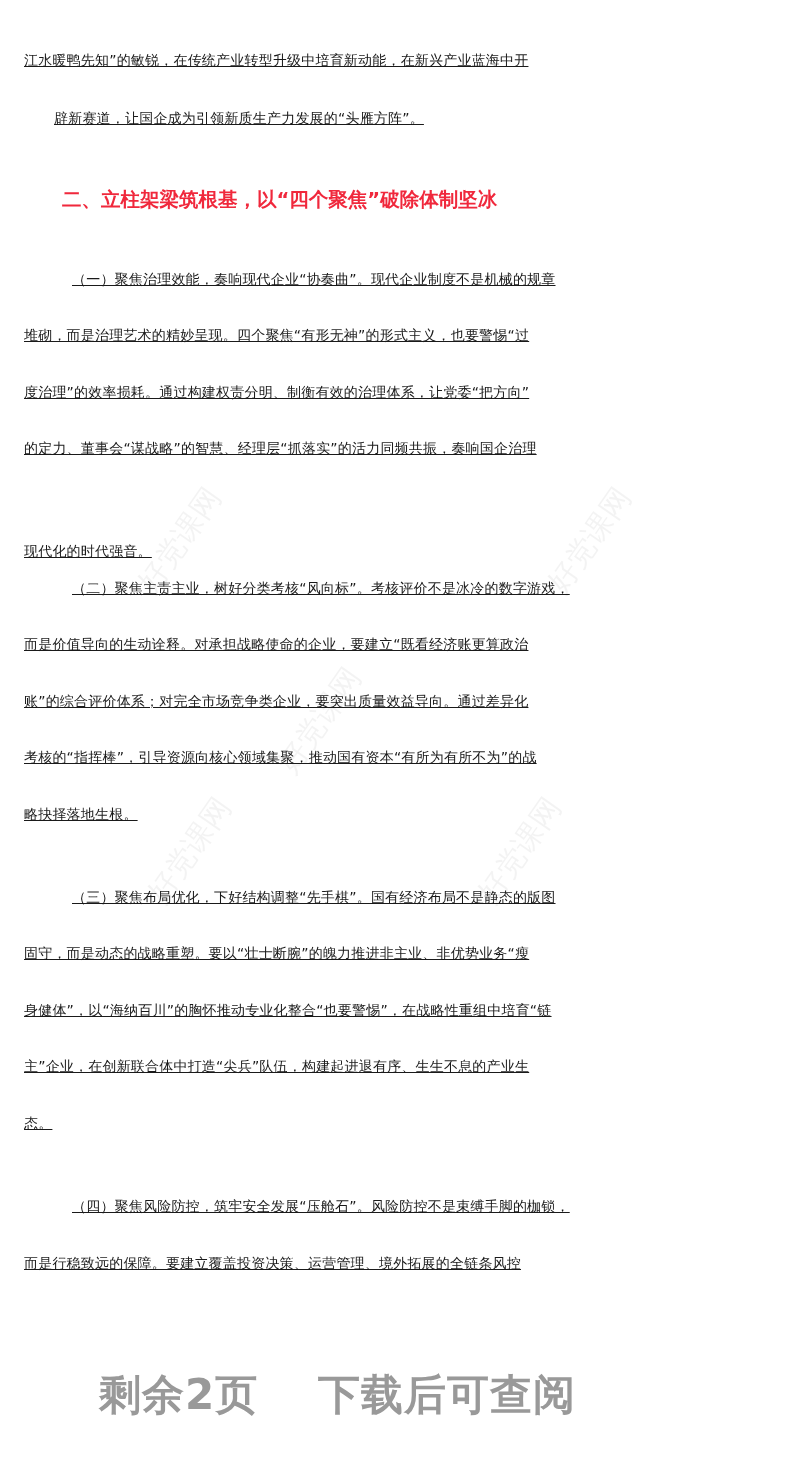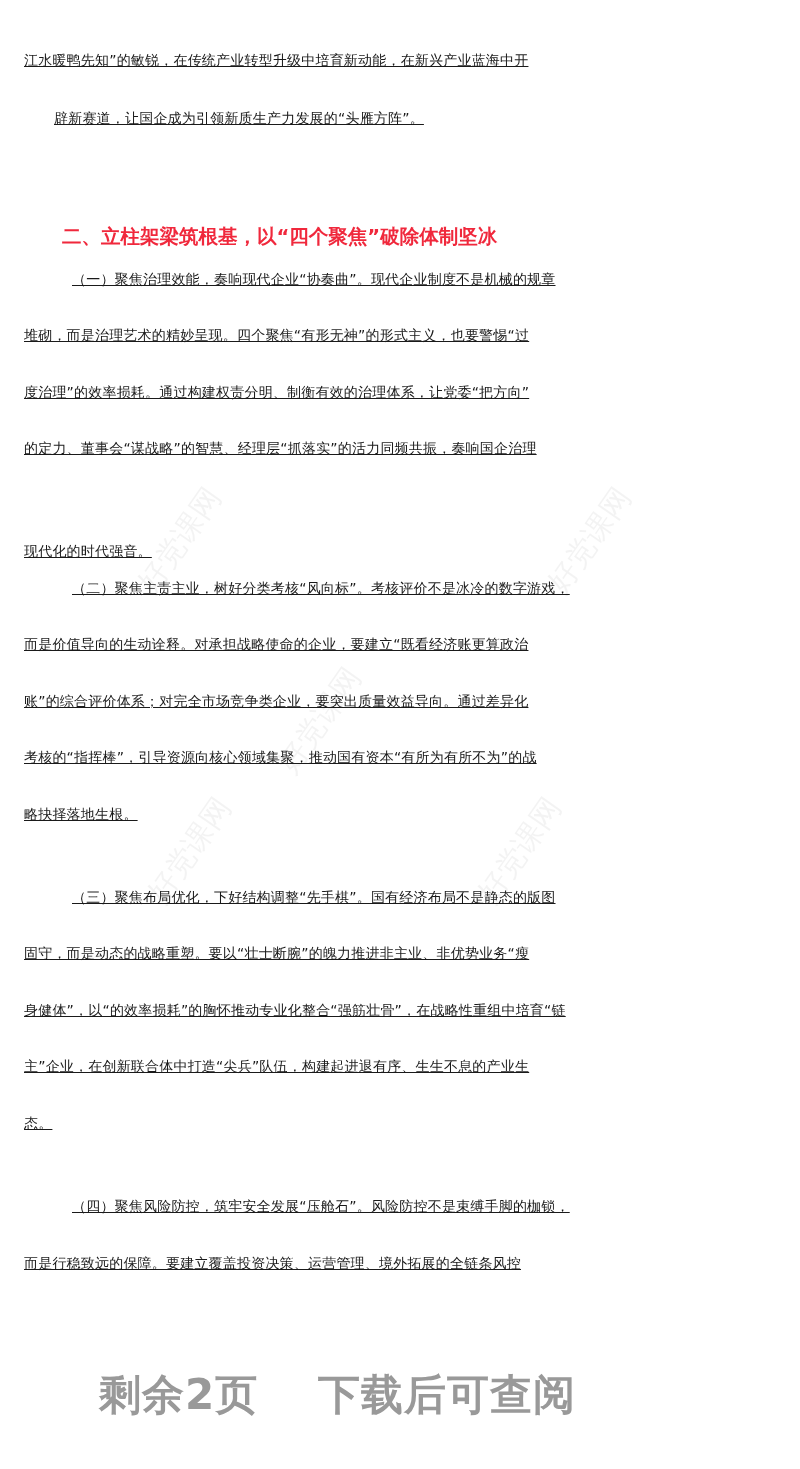--- a/index.html
+++ b/index.html
@@ -24,37 +24,37 @@
 
   <div class="watermark" style="left:120px;top:520px;">好党课网</div>
   <div class="watermark" style="left:530px;top:520px;">好党课网</div>
   <div class="watermark" style="left:260px;top:700px;">好党课网</div>
   <div class="watermark" style="left:130px;top:830px;">好党课网</div>
   <div class="watermark" style="left:460px;top:830px;">好党课网</div>
 
   <div class="line" style="top:48px;">江水暖鸭先知”的敏锐，在传统产业转型升级中培育新动能，在新兴产业蓝海中开</div>
   <div class="line" style="top:106px;margin-left:30px;">辟新赛道，让国企成为引领新质生产力发展的“头雁方阵”。</div>
 
-  <div class="heading" style="top:188px;margin-top:37px;">二、立柱架梁筑根基，以“四个聚焦”破除体制坚冰</div>
+  <div class="heading" style="top:188px;">二、立柱架梁筑根基，以“四个聚焦”破除体制坚冰</div>
 
   <div class="line indent" style="top:267px;">（一）聚焦治理效能，奏响现代企业“协奏曲”。现代企业制度不是机械的规章</div>
   <div class="line" style="top:323px;">堆砌，而是治理艺术的精妙呈现。四个聚焦“有形无神”的形式主义，也要警惕“过</div>
   <div class="line" style="top:380px;">度治理”的效率损耗。通过构建权责分明、制衡有效的治理体系，让党委“把方向”</div>
   <div class="line" style="top:436px;">的定力、董事会“谋战略”的智慧、经理层“抓落实”的活力同频共振，奏响国企治理</div>
   <div class="line" style="top:493px;margin-top:46px;">现代化的时代强音。</div>
 
   <div class="line indent" style="top:576px;">（二）聚焦主责主业，树好分类考核“风向标”。考核评价不是冰冷的数字游戏，</div>
   <div class="line" style="top:632px;">而是价值导向的生动诠释。对承担战略使命的企业，要建立“既看经济账更算政治</div>
   <div class="line" style="top:689px;">账”的综合评价体系；对完全市场竞争类企业，要突出质量效益导向。通过差异化</div>
   <div class="line" style="top:745px;">考核的“指挥棒”，引导资源向核心领域集聚，推动国有资本“有所为有所不为”的战</div>
   <div class="line" style="top:802px;">略抉择落地生根。</div>
 
   <div class="line indent" style="top:885px;">（三）聚焦布局优化，下好结构调整“先手棋”。国有经济布局不是静态的版图</div>
   <div class="line" style="top:941px;">固守，而是动态的战略重塑。要以“壮士断腕”的魄力推进非主业、非优势业务“瘦</div>
-  <div class="line" style="top:998px;">身健体”，以“的效率损耗”的胸怀推动专业化整合“强筋壮骨”，在战略性重组中培育“链</div>
+  <div class="line" style="top:998px;">身健体”，以“海纳百川”的胸怀推动专业化整合“也要警惕”，在战略性重组中培育“链</div>
   <div class="line" style="top:1054px;">主”企业，在创新联合体中打造“尖兵”队伍，构建起进退有序、生生不息的产业生</div>
   <div class="line" style="top:1111px;">态。</div>
 
   <div class="line indent" style="top:1194px;">（四）聚焦风险防控，筑牢安全发展“压舱石”。风险防控不是束缚手脚的枷锁，</div>
   <div class="line" style="top:1251px;">而是行稳致远的保障。要建立覆盖投资决策、运营管理、境外拓展的全链条风控</div>
 
   <div class="footer-note">
     <span>剩余2页</span>
     <span>下载后可查阅</span>
   </div>

